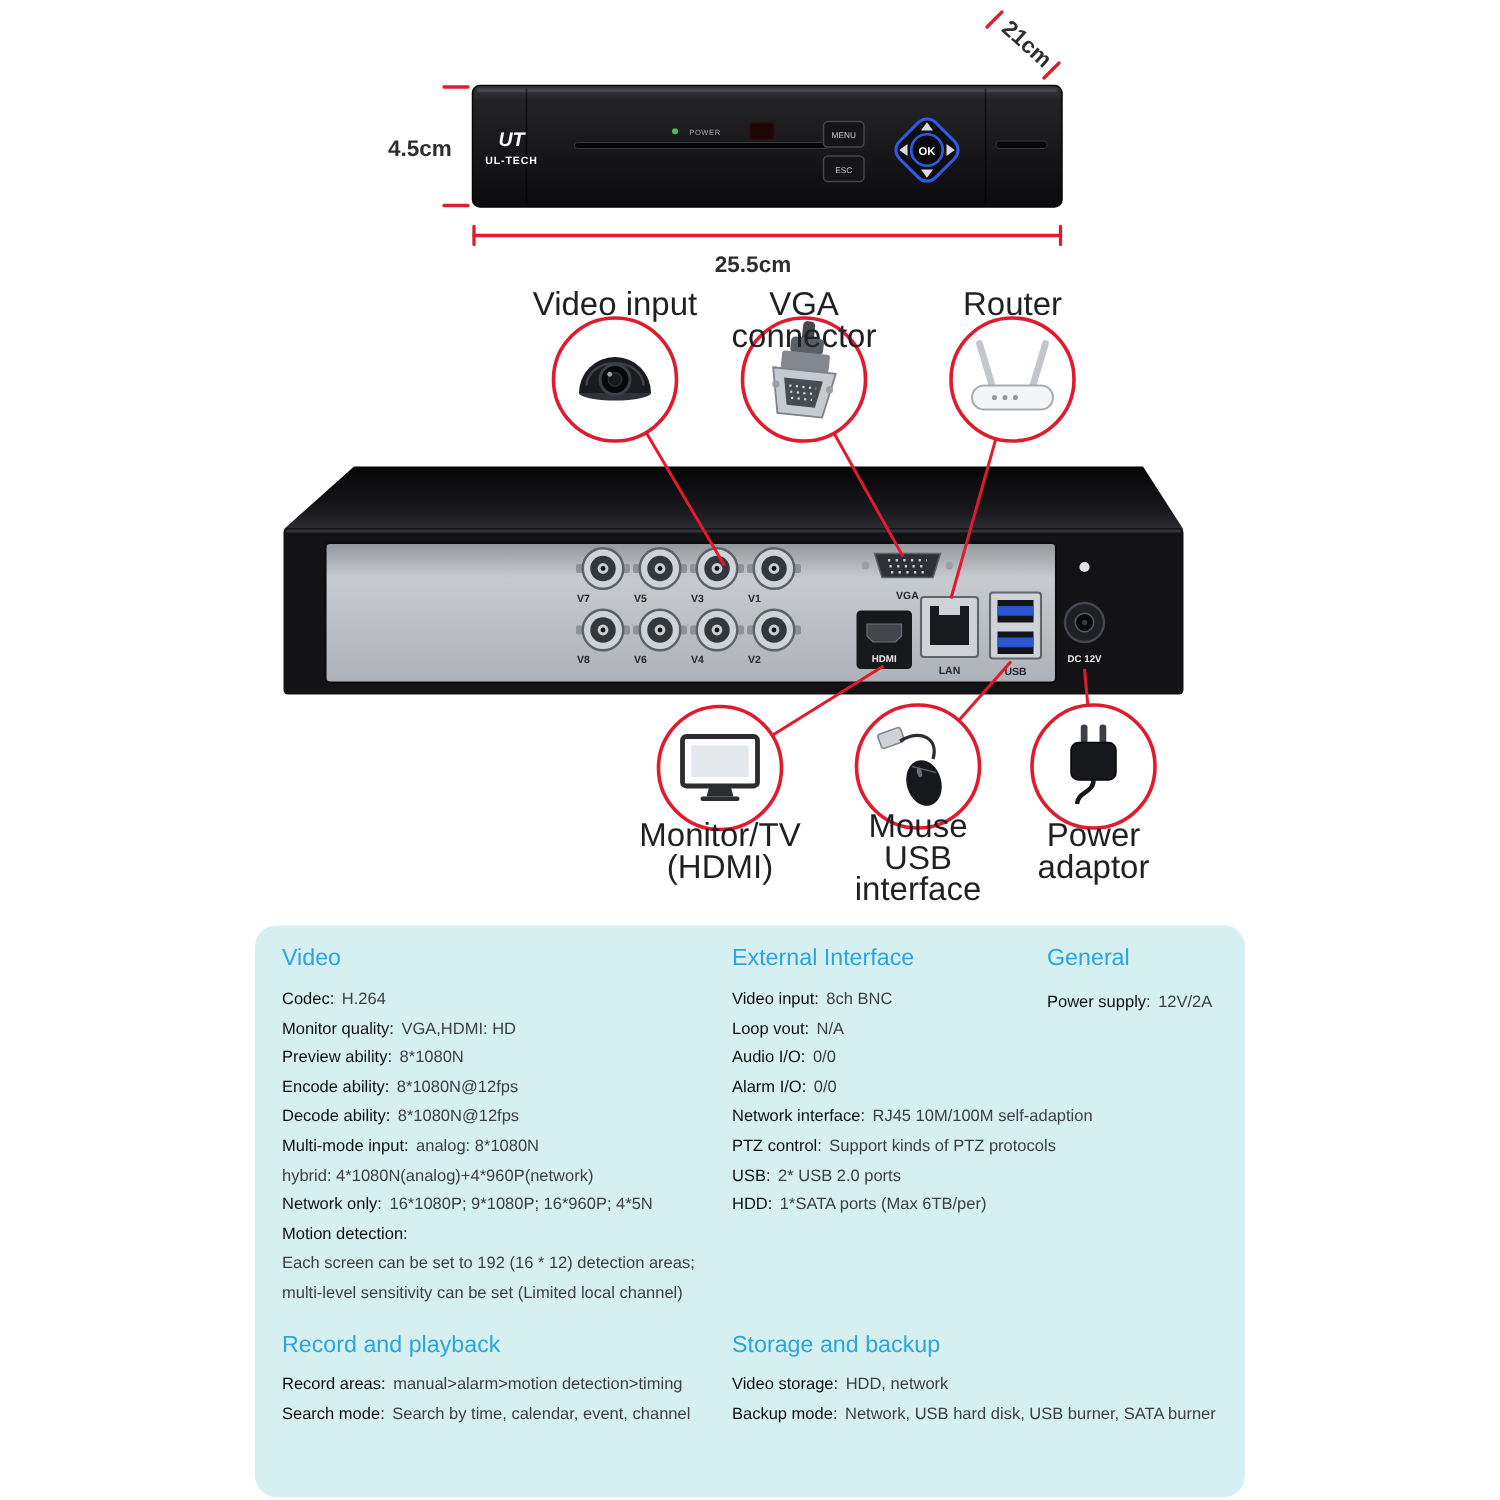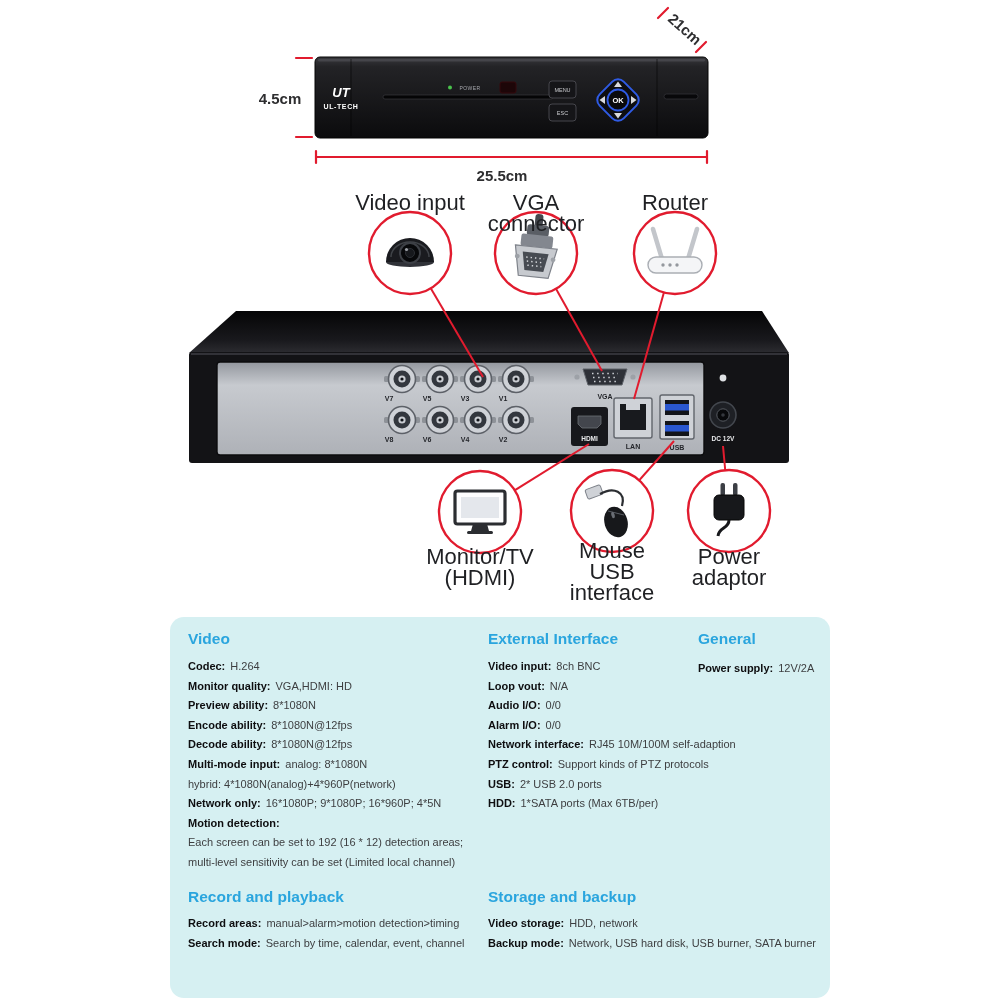--- a/index.html
+++ b/index.html
@@ -2,24 +2,24 @@
 <html><head>
 <meta charset="utf-8">
 <style>
   *{margin:0;padding:0;box-sizing:border-box}
   html,body{background:#ffffff}
   body{font-family:"Liberation Sans",sans-serif}
   .canvas{position:relative;width:1000px;height:1000px;background:#ffffff;overflow:hidden;margin:0 auto}
   .layer{position:absolute;left:0;top:0}
   .callout-label{position:absolute;text-align:center;font-size:22px;line-height:21px;color:#1f2023}
   .specs-panel{position:absolute;left:170px;top:617px;width:660px;height:381px;background:#d6f0f2;border-radius:14px}
-  .spec-heading{position:absolute;font-size:15.5px;font-weight:bold;color:#2aa5de}
+  .spec-heading{position:absolute;font-size:15.5px;font-weight:normal;color:#2aa5de}
   .spec-col{position:absolute;font-size:11px;line-height:19.6px;color:#3d3e40}
   .spec-row{white-space:nowrap}
-  .sl{font-weight:bold;color:#0e0e10;margin-right:5px}
+  .sl{font-weight:normal;color:#0e0e10;margin-right:5px}
   .sl:empty{display:none;margin:0}
   svg text{font-family:"Liberation Sans",sans-serif}
   .dim-text{font-size:15px;font-weight:bold;fill:#2e2e30}
   .port-label{font-size:7px;font-weight:bold;fill:#24262b;text-anchor:middle}
   .port-label-light{font-size:6.5px;font-weight:bold;fill:#e9eaec;text-anchor:middle}
   .bnc-label{font-size:7px;font-weight:bold;fill:#24262b;text-anchor:middle}
   .btn-label{font-size:5.5px;fill:#c8c9cd;text-anchor:middle}
   .brand-text{font-size:13px;font-weight:bold;font-style:italic;fill:#ffffff;text-anchor:middle}
   .brand-sub{font-size:7px;font-weight:bold;fill:#ffffff;text-anchor:middle;letter-spacing:0.6px}
   .ok-label{font-size:7.5px;font-weight:bold;fill:#ffffff;text-anchor:middle}

